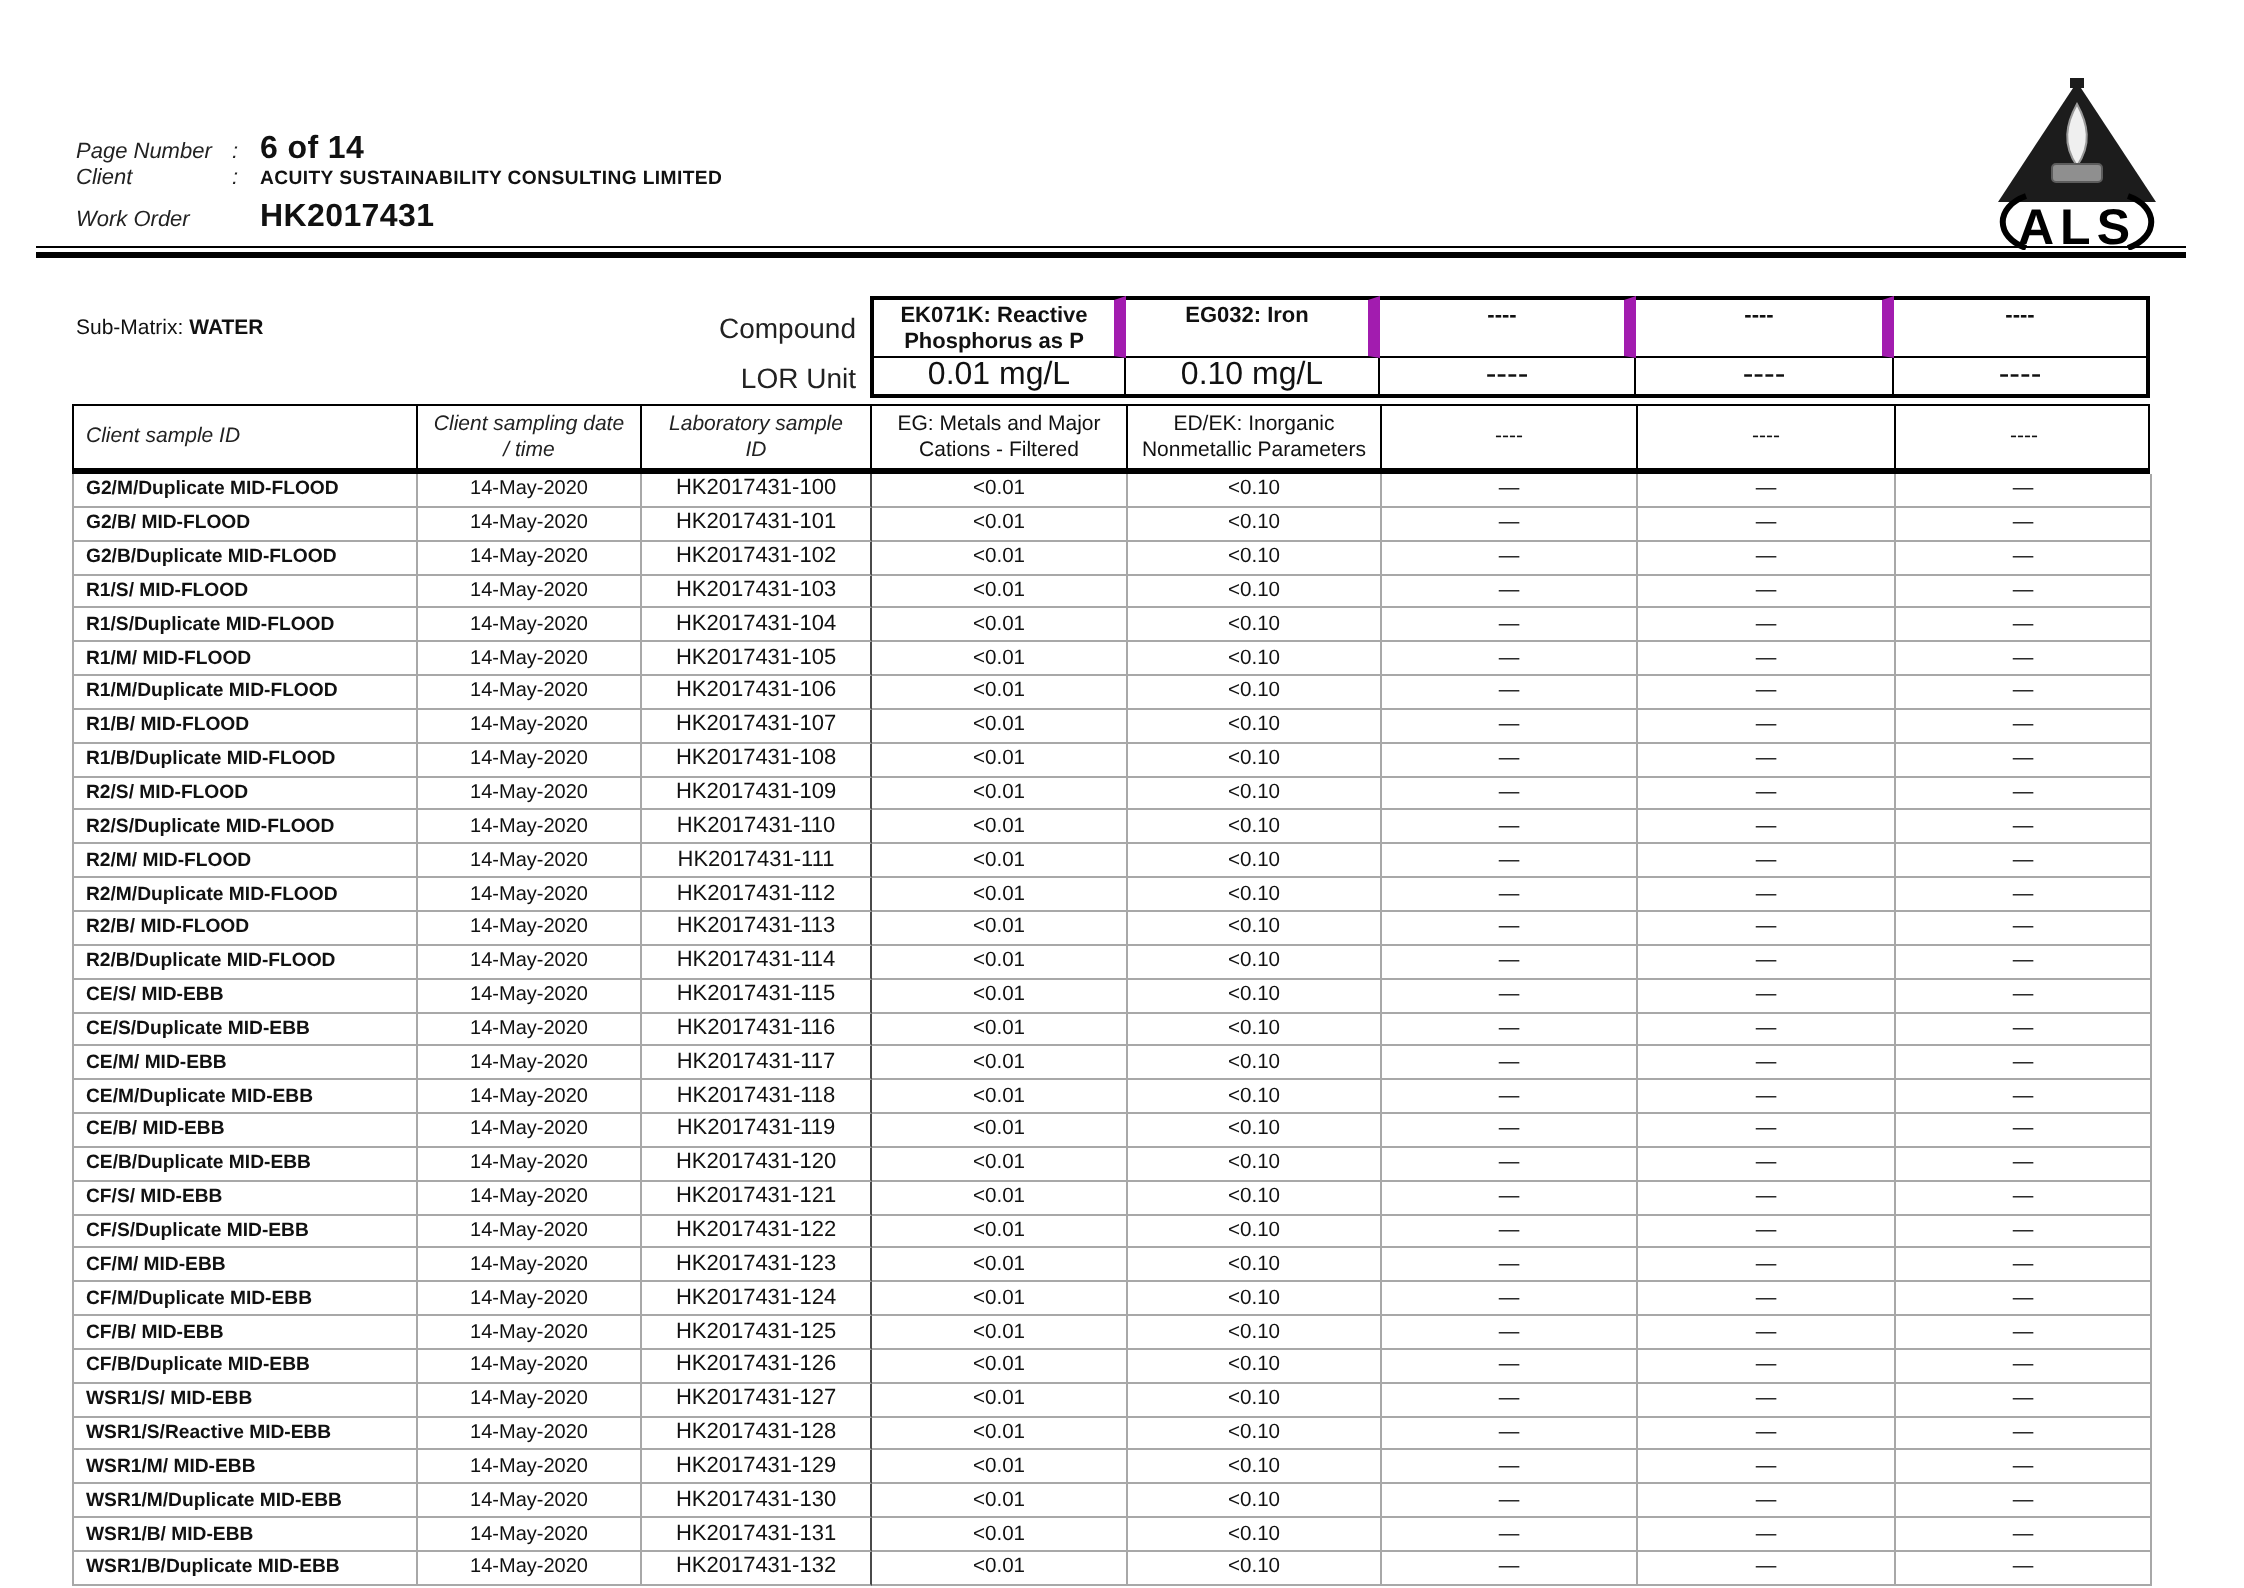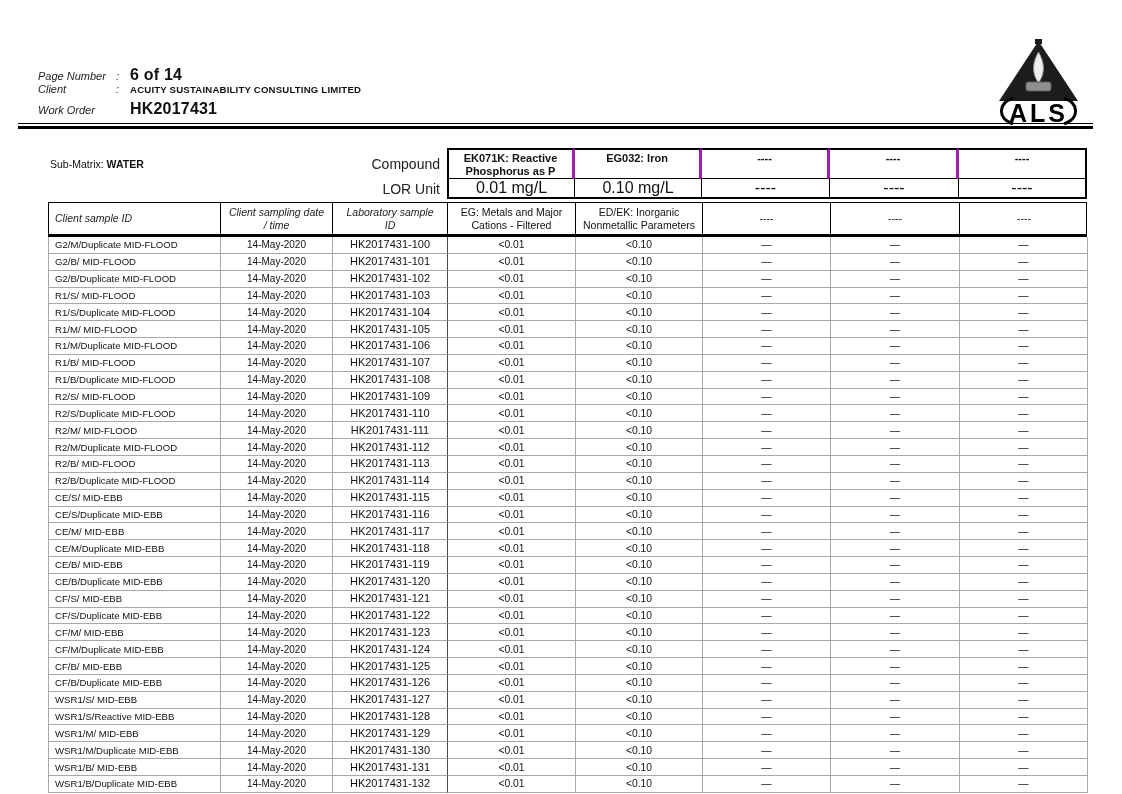--- a/index.html
+++ b/index.html
@@ -21,32 +21,32 @@
   .hdr-value { font-weight:bold; font-size:16px; letter-spacing:0.2px; }
   .hdr-row.small .hdr-value { font-size:9.6px; }
 
   .logo { position:absolute; top:8px; left:984px; width:110px; height:86px; }
 
   .rule-top { position:absolute; top:92px; left:18px; width:1075px; height:6px;
               border-top:1.5px solid #000; border-bottom:3.5px solid #000; }
   .rule-bottom { position:absolute; top:767px; left:18px; width:1075px; height:4px; background:#000; }
 
   
-  .tbl { position:absolute; left:48px; top:117px; width:1039px; }
+  .tbl { position:absolute; left:36px; top:117px; width:1039px; }
 
   .cmp-grid { display:grid; grid-template-columns:399px 128px 127px 128px 129px 128px;
               grid-template-rows:31px 20px; }
   .leftspan { display:flex; align-items:center; padding-right:7px; }
   .leftspan.r1 { justify-content:space-between; }
   .leftspan.r2 { justify-content:flex-end; }
   .submatrix { font-size:10.5px; padding-left:2px; }
   .submatrix b { font-weight:bold; }
   .ital-lab { font-size:14px; color:#222; }
 
-  .cmp-name { border-top:2px solid #000; border-right:3px solid #a21caf; border-bottom:1px solid #000;
+  .cmp-name { border-top:2px solid #000; border-right:6px solid #a21caf; border-bottom:1px solid #000;
               display:flex; justify-content:center; align-items:flex-start; padding-top:2px;
               font-weight:bold; font-size:11px; line-height:13px; text-align:center; }
   .cmp-name.first { border-left:2px solid #000; }
   .cmp-name.last  { border-right:2px solid #000; }
   .cmp-lor { border-right:1px solid #000; border-bottom:2px solid #000;
              display:flex; justify-content:center; align-items:center;
              font-size:16px; }
   .cmp-lor.first { border-left:2px solid #000; }
   .cmp-lor.last  { border-right:2px solid #000; }
 
@@ -58,21 +58,21 @@
               font-size:10.5px; line-height:13px; }
   .idm-cell:last-child { border-right:none; }
   .idm-cell.id { font-style:italic; color:#222; }
   .idm-cell.left { align-items:flex-start; padding-left:6px; text-align:left; }
 
   .data-grid { display:grid; grid-template-columns:172px 112px 115px 128px 127px 128px 129px 128px;
                grid-auto-rows:16.85px; border-left:1px solid #a8a8a8; }
   .d { border-right:1px solid #a8a8a8; border-bottom:1px solid #a8a8a8;
        display:flex; align-items:center; justify-content:center;
        font-size:10.3px; line-height:11px; white-space:nowrap; overflow:hidden; }
-  .d.c1 { justify-content:flex-start; padding-left:6px; font-weight:normal; font-size:9.6px; }
+  .d.c1 { justify-content:flex-start; padding-left:6px; font-weight:bold; font-size:9.6px; }
   .d.c2 { font-size:10px; }
   .d.c3 { font-size:11px; border-right:1.5px solid #4a4a4a; }
 </style>
 </head>
 <body>
 
 <div class="page">
 
   <div class="hdr" id="hdr-fields">
       <div class="hdr-row">

